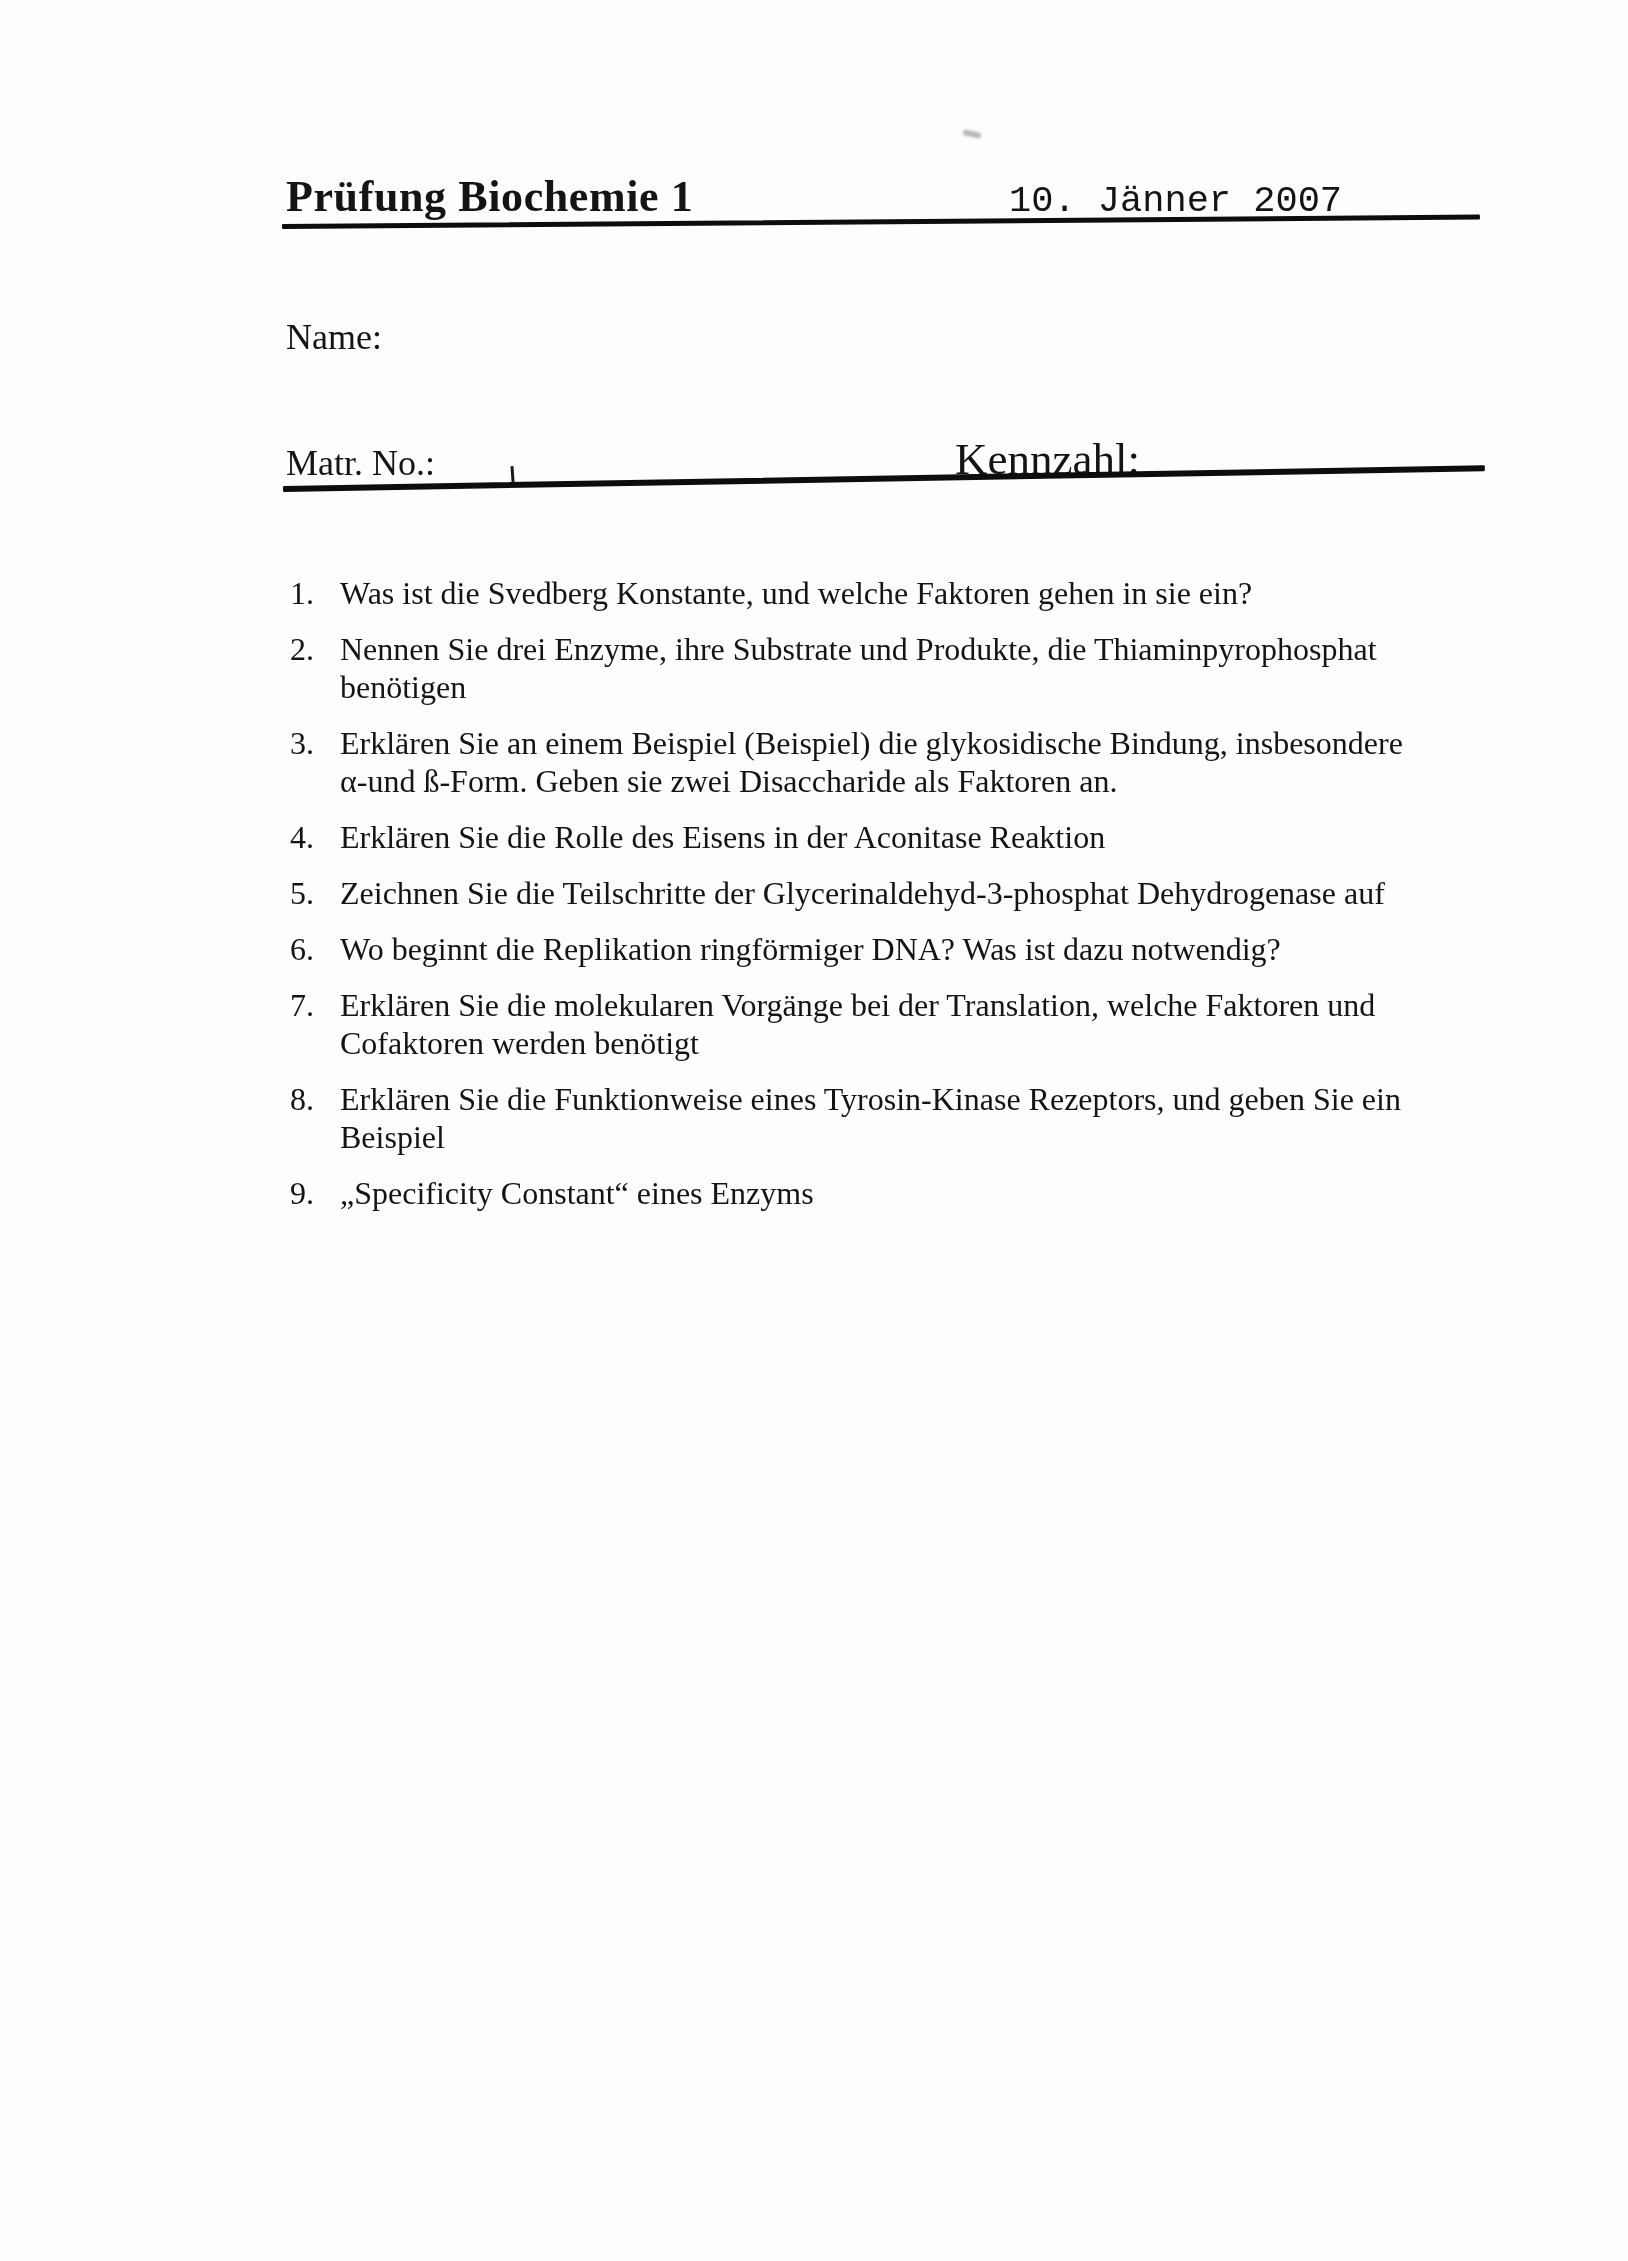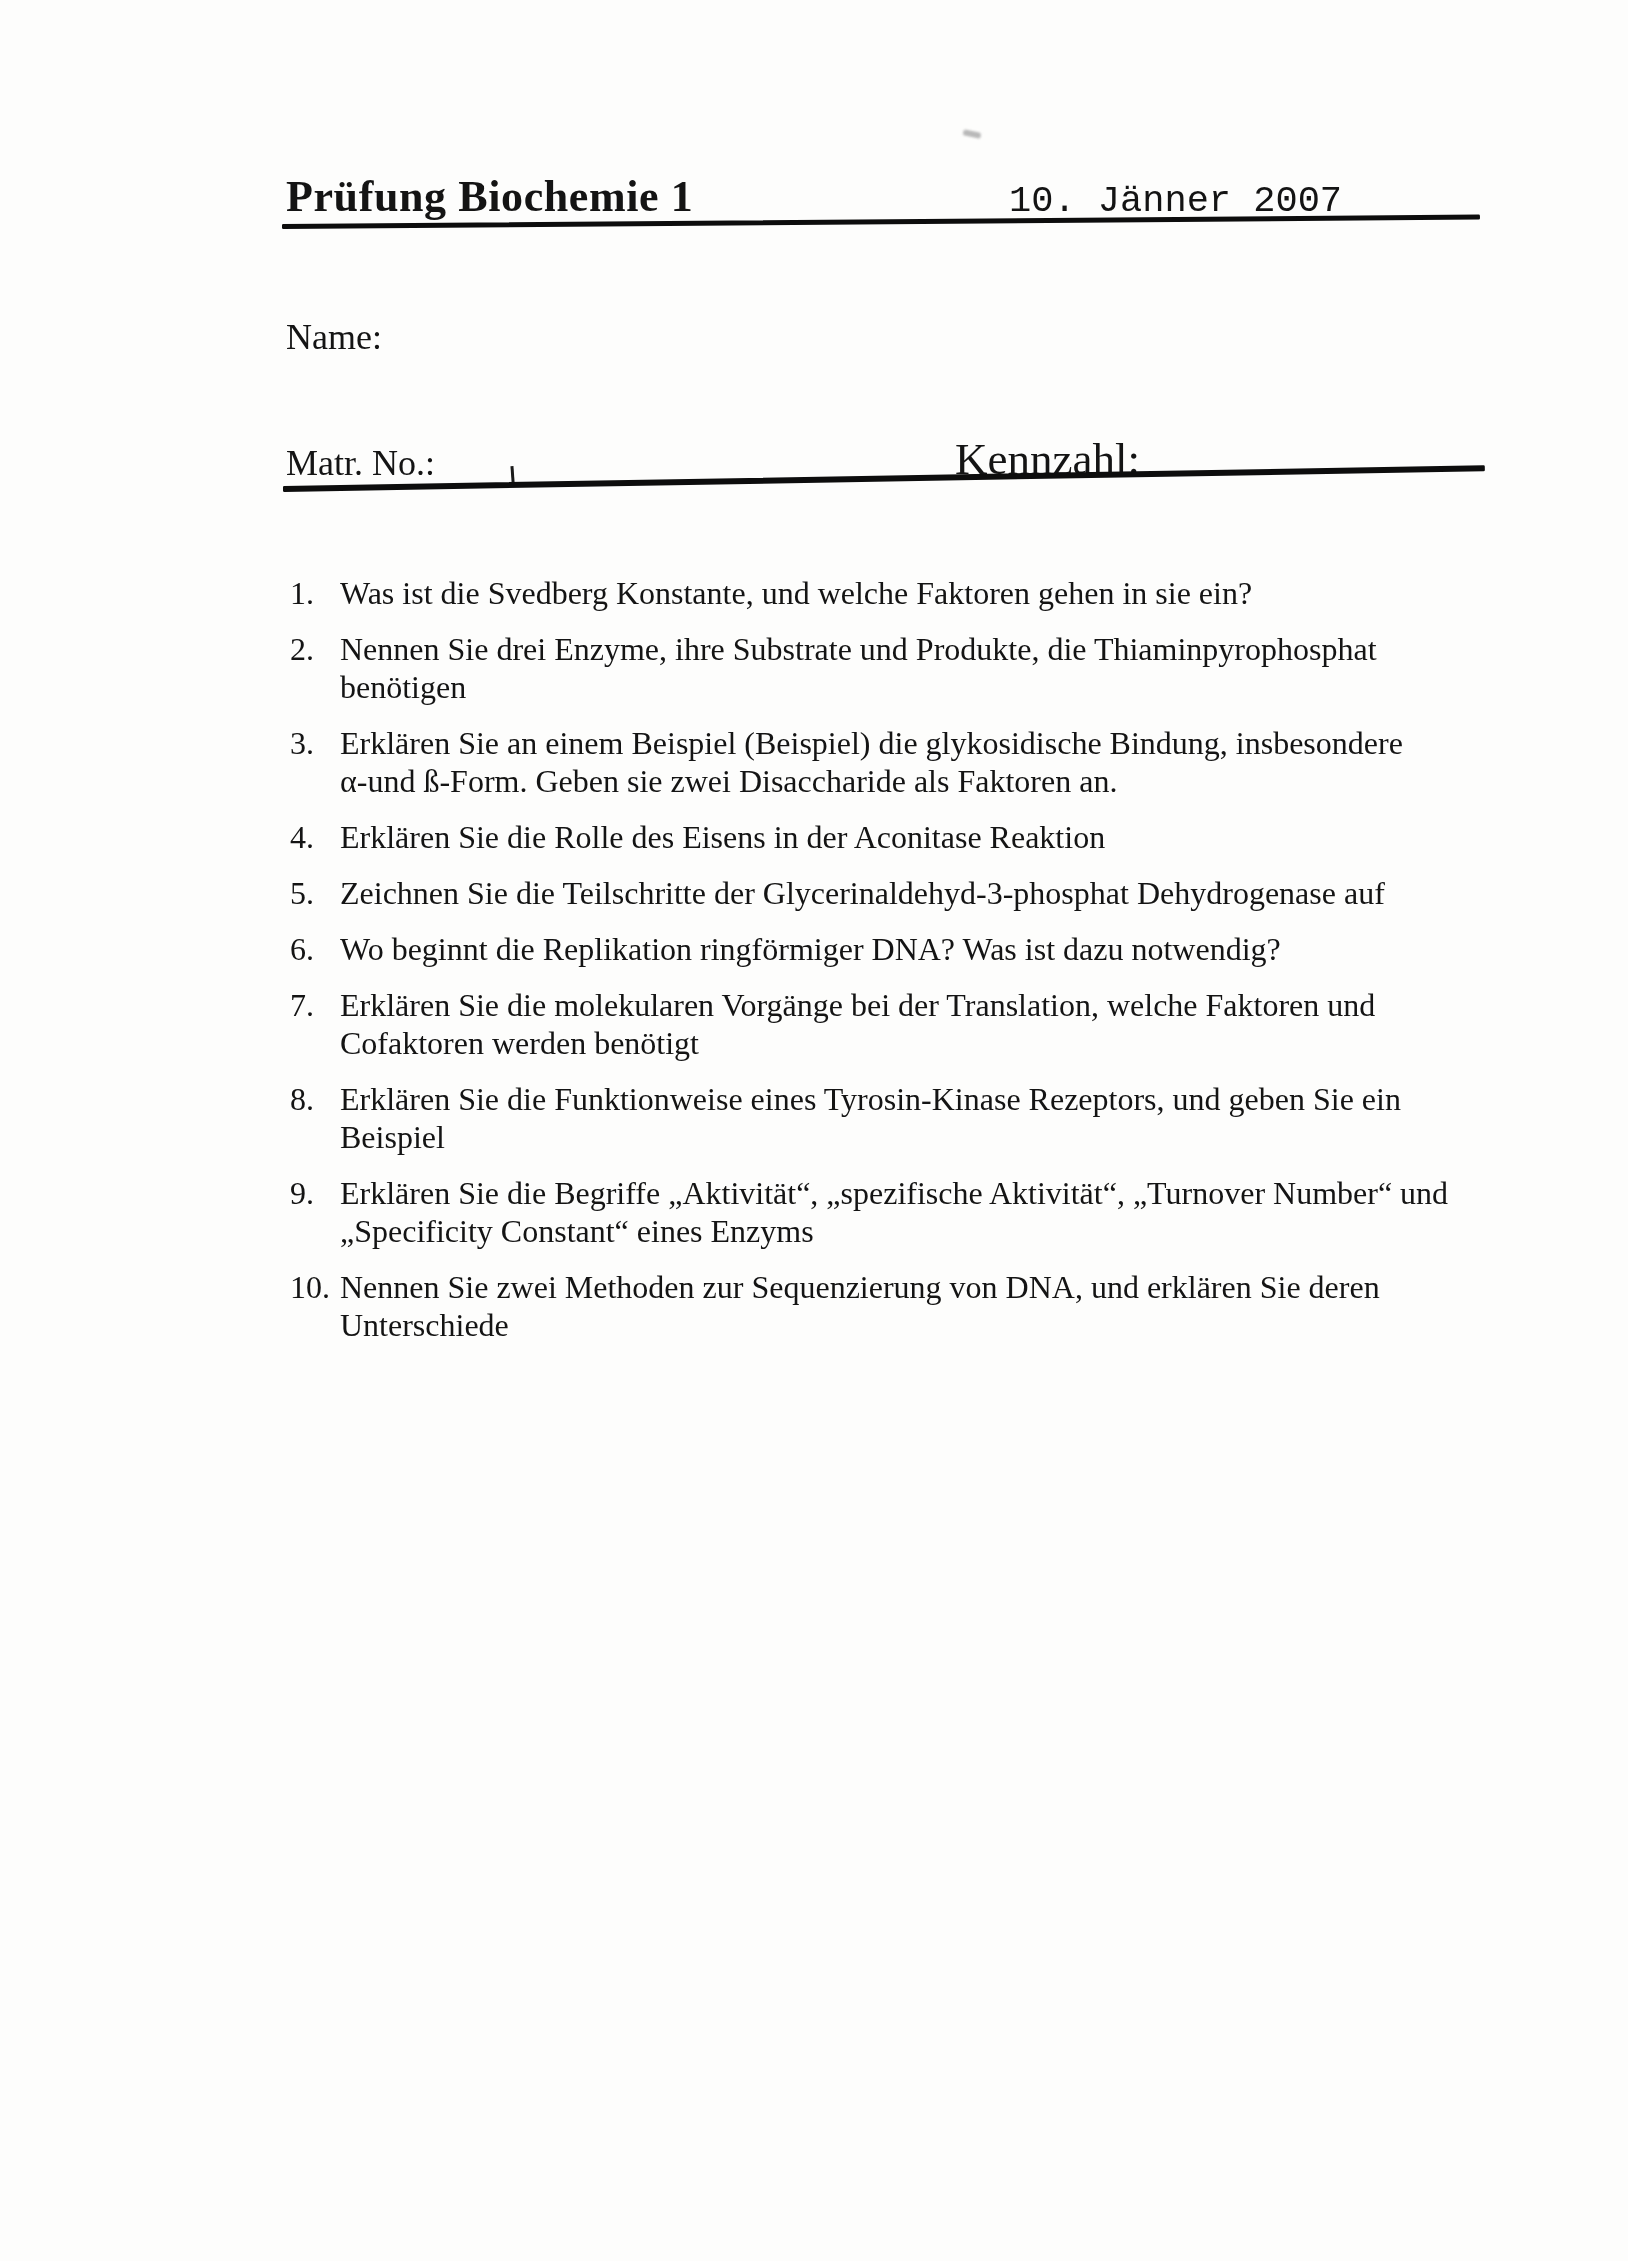--- a/index.html
+++ b/index.html
@@ -147,28 +147,20 @@
     <div class="q-num">8.</div>
     <div class="q-lines">
           <div class="qline">Erklären Sie die Funktionweise eines Tyrosin-Kinase Rezeptors, und geben Sie ein</div>
           <div class="qline">Beispiel</div>
         </div>
   </div>
 
   <div class="q-item">
     <div class="q-num">9.</div>
     <div class="q-lines">
-          <div class="qline">Erklären Sie die Begriffe „Aktivität“, „spezifische Aktivität“, „Turnover Number“ und</div>
           <div class="qline">„Specificity Constant“ eines Enzyms</div>
         </div>
   </div>
 
-  <div class="q-item">
-    <div class="q-num">10.</div>
-    <div class="q-lines">
-          <div class="qline">Nennen Sie zwei Methoden zur Sequenzierung von DNA, und erklären Sie deren</div>
-          <div class="qline">Unterschiede</div>
-        </div>
-  </div>
 </div>
 
 </div>
 
 
 </body></html>

